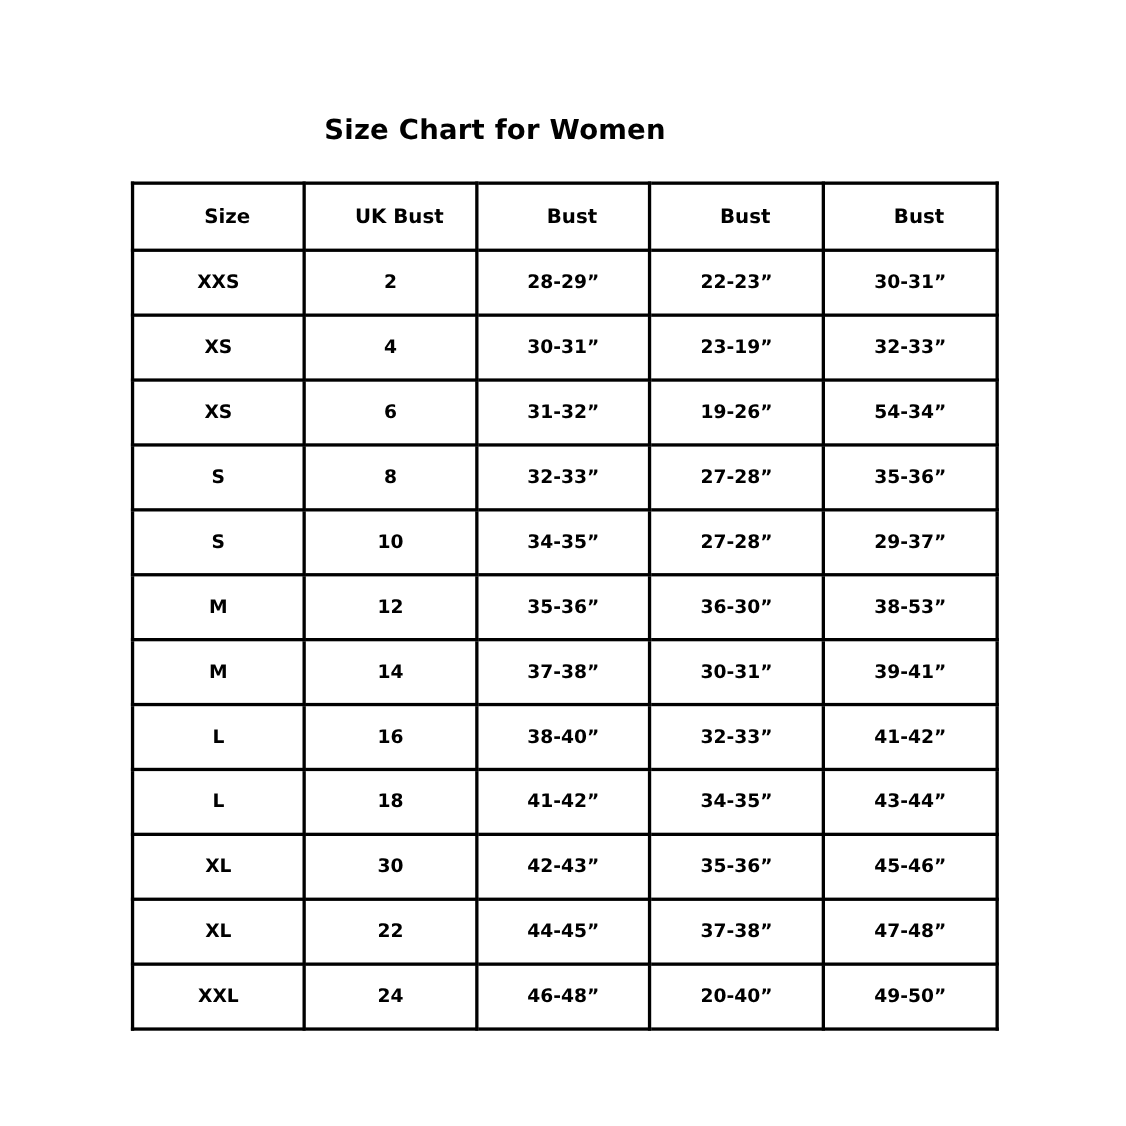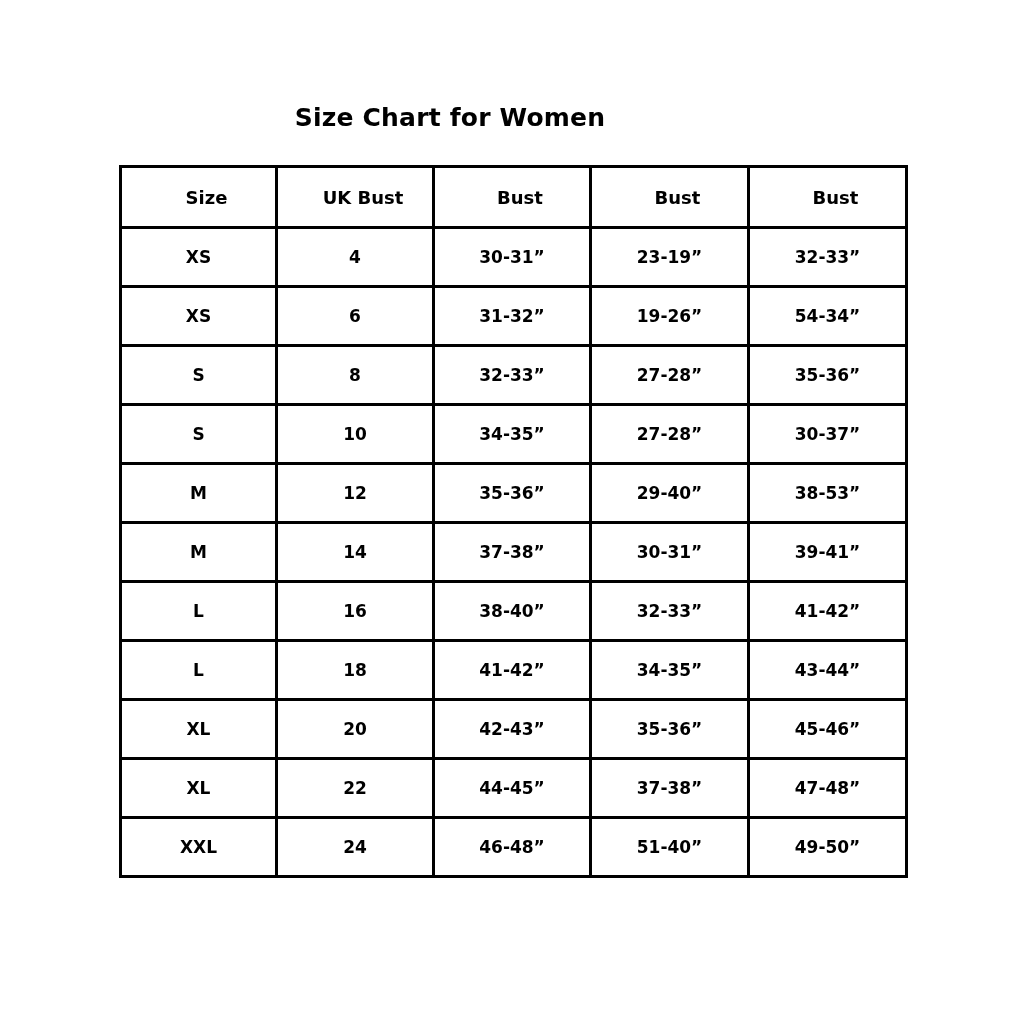--- a/index.html
+++ b/index.html
@@ -81,20 +81,27 @@
         <tr>
           <th>Size</th>
           <th>UK Bust</th>
           <th>Bust</th>
           <th>Bust</th>
           <th>Bust</th>
         </tr>
       </thead>
       <tbody>
         <tr>
+          <td>XXS</td>
+          <td>2</td>
+          <td>28-29”</td>
+          <td>22-23”</td>
+          <td>30-31”</td>
+        </tr>
+        <tr>
           <td>XS</td>
           <td>4</td>
           <td>30-31”</td>
           <td>23-19”</td>
           <td>32-33”</td>
         </tr>
         <tr>
           <td>XS</td>
           <td>6</td>
           <td>31-32”</td>
@@ -106,27 +113,27 @@
           <td>8</td>
           <td>32-33”</td>
           <td>27-28”</td>
           <td>35-36”</td>
         </tr>
         <tr>
           <td>S</td>
           <td>10</td>
           <td>34-35”</td>
           <td>27-28”</td>
-          <td>30-37”</td>
+          <td>29-37”</td>
         </tr>
         <tr>
           <td>M</td>
           <td>12</td>
           <td>35-36”</td>
-          <td>29-40”</td>
+          <td>36-30”</td>
           <td>38-53”</td>
         </tr>
         <tr>
           <td>M</td>
           <td>14</td>
           <td>37-38”</td>
           <td>30-31”</td>
           <td>39-41”</td>
         </tr>
         <tr>
@@ -138,36 +145,36 @@
         </tr>
         <tr>
           <td>L</td>
           <td>18</td>
           <td>41-42”</td>
           <td>34-35”</td>
           <td>43-44”</td>
         </tr>
         <tr>
           <td>XL</td>
-          <td>20</td>
+          <td>30</td>
           <td>42-43”</td>
           <td>35-36”</td>
           <td>45-46”</td>
         </tr>
         <tr>
           <td>XL</td>
           <td>22</td>
           <td>44-45”</td>
           <td>37-38”</td>
           <td>47-48”</td>
         </tr>
         <tr>
           <td>XXL</td>
           <td>24</td>
           <td>46-48”</td>
-          <td>51-40”</td>
+          <td>20-40”</td>
           <td>49-50”</td>
         </tr>
       </tbody>
     </table>
   </div>
 
 </div>
 
 </body></html>

